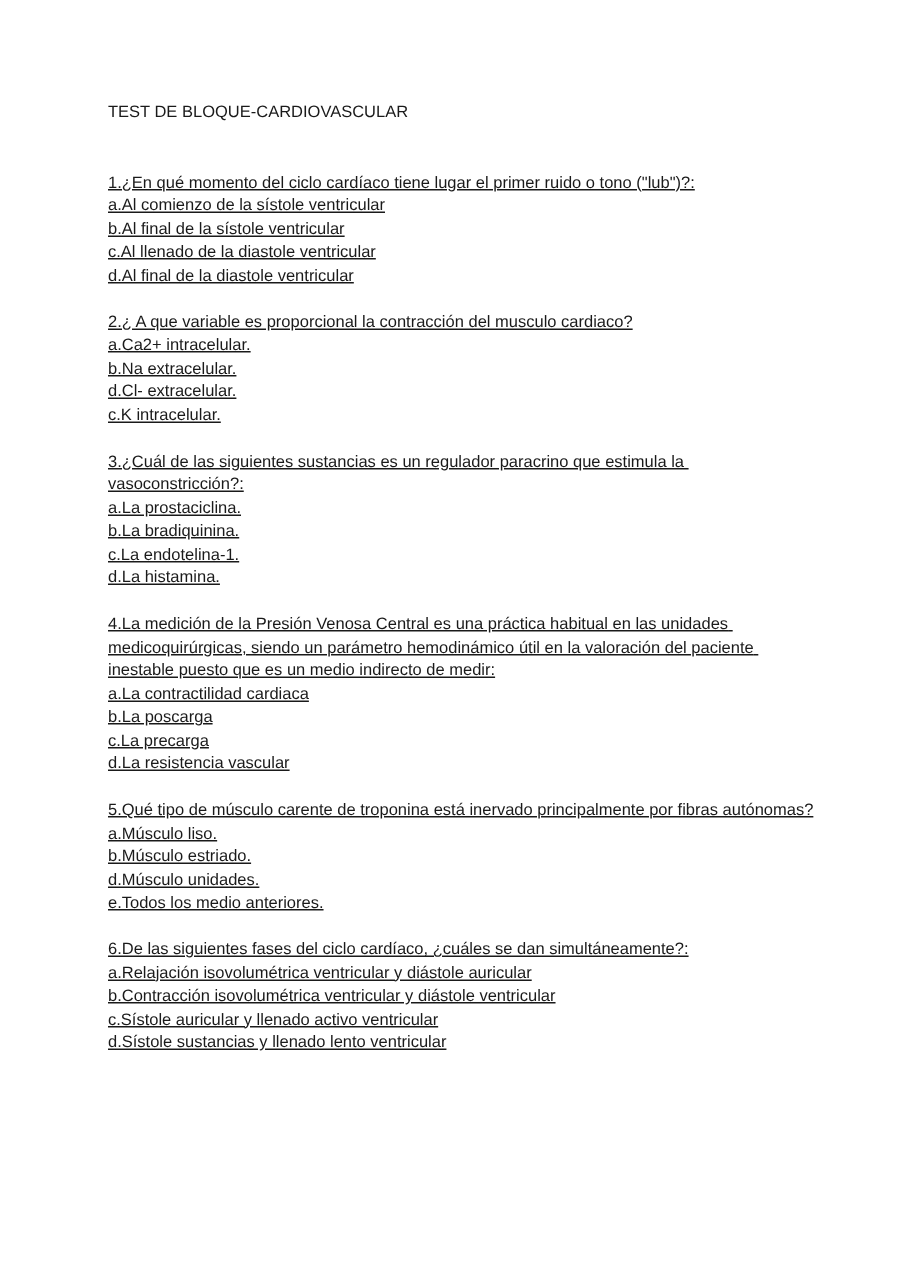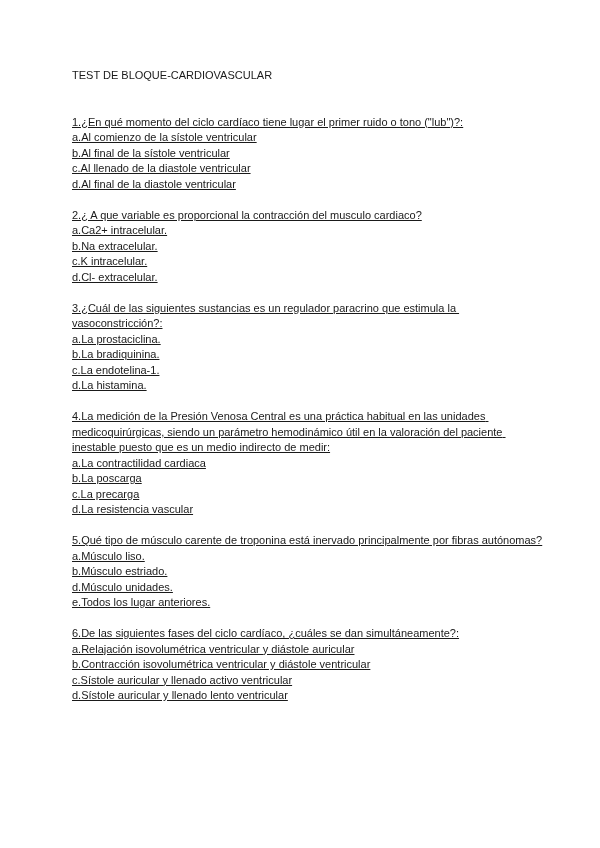--- a/index.html
+++ b/index.html
@@ -44,45 +44,45 @@
         <div class="line">1.¿En qué momento del ciclo cardíaco tiene lugar el primer ruido o tono ("lub")?:</div>
         <div class="line">a.Al comienzo de la sístole ventricular</div>
         <div class="line">b.Al final de la sístole ventricular</div>
         <div class="line">c.Al llenado de la diastole ventricular</div>
         <div class="line">d.Al final de la diastole ventricular</div>
       </div>
       <div class="question-block">
         <div class="line">2.¿ A que variable es proporcional la contracción del musculo cardiaco?</div>
         <div class="line">a.Ca2+ intracelular.</div>
         <div class="line">b.Na extracelular.</div>
+        <div class="line">d.Cl- extracelular.</div>
         <div class="line">c.K intracelular.</div>
-        <div class="line">d.Cl- extracelular.</div>
       </div>
       <div class="question-block">
         <div class="line">3.¿Cuál de las siguientes sustancias es un regulador paracrino que estimula la vasoconstricción?:</div>
         <div class="line">a.La prostaciclina.</div>
         <div class="line">b.La bradiquinina.</div>
         <div class="line">c.La endotelina-1.</div>
         <div class="line">d.La histamina.</div>
       </div>
       <div class="question-block">
         <div class="line">4.La medición de la Presión Venosa Central es una práctica habitual en las unidades medicoquirúrgicas, siendo un parámetro hemodinámico útil en la valoración del paciente inestable puesto que es un medio indirecto de medir:</div>
         <div class="line">a.La contractilidad cardiaca</div>
         <div class="line">b.La poscarga</div>
         <div class="line">c.La precarga</div>
         <div class="line">d.La resistencia vascular</div>
       </div>
       <div class="question-block">
         <div class="line">5.Qué tipo de músculo carente de troponina está inervado principalmente por fibras autónomas?</div>
         <div class="line">a.Músculo liso.</div>
         <div class="line">b.Músculo estriado.</div>
         <div class="line">d.Músculo unidades.</div>
-        <div class="line">e.Todos los lugar anteriores.</div>
+        <div class="line">e.Todos los medio anteriores.</div>
       </div>
       <div class="question-block">
         <div class="line">6.De las siguientes fases del ciclo cardíaco, ¿cuáles se dan simultáneamente?:</div>
         <div class="line">a.Relajación isovolumétrica ventricular y diástole auricular</div>
         <div class="line">b.Contracción isovolumétrica ventricular y diástole ventricular</div>
         <div class="line">c.Sístole auricular y llenado activo ventricular</div>
-        <div class="line">d.Sístole auricular y llenado lento ventricular</div>
+        <div class="line">d.Sístole sustancias y llenado lento ventricular</div>
       </div>
     </div>
 </div>
 
 </body></html>

